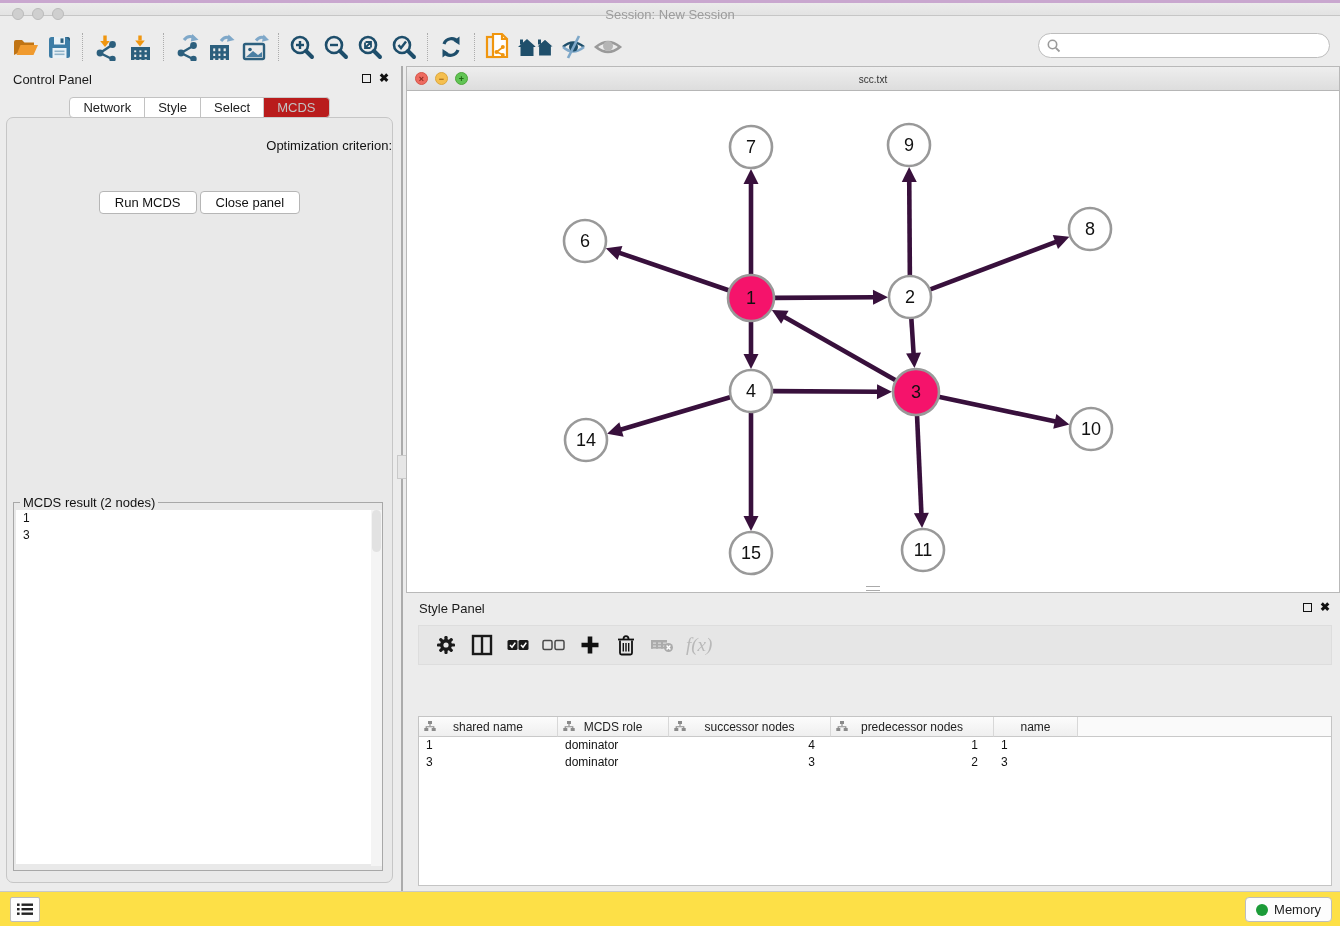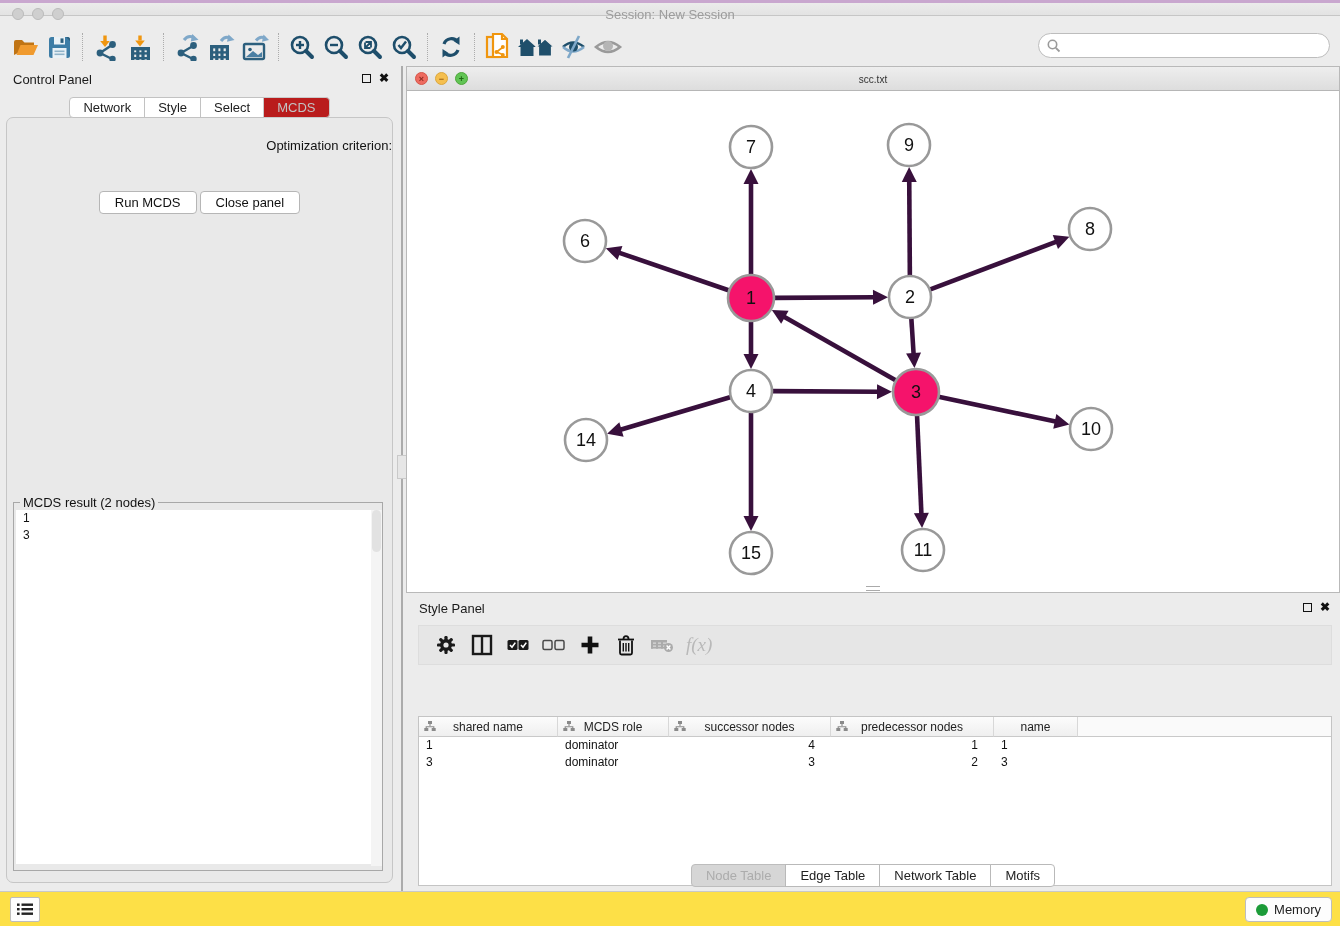--- a/index.html
+++ b/index.html
@@ -512,26 +512,20 @@
         </div>
         <div class="tr">
           <div class="td" style="width: 139px;">3</div>
           <div class="td" style="width: 111px;">dominator</div>
           <div class="td right" style="width: 162px;">3</div>
           <div class="td right" style="width: 163px;">2</div>
           <div class="td" style="width: 84px;">3</div>
         </div>
       </div>
   </div>
-  <div class="tp-tabs">
-    <span class="tp-tab first selected-gray">Node Table</span>
-    <span class="tp-tab">Edge Table</span>
-    <span class="tp-tab">Network Table</span>
-    <span class="tp-tab last">Motifs</span>
-  </div>
 </div>
 
 <div class="status-bar">
   <div class="list-btn">
     <svg width="16" height="13" viewBox="0 0 16 13">
       <g fill="#222">
         <rect x="0" y="0.5" width="2.6" height="2.4"></rect>
           <rect x="4.5" y="0.5" width="11.5" height="2.4"></rect>
         <rect x="0" y="5" width="2.6" height="2.4"></rect>
           <rect x="4.5" y="5" width="11.5" height="2.4"></rect>

